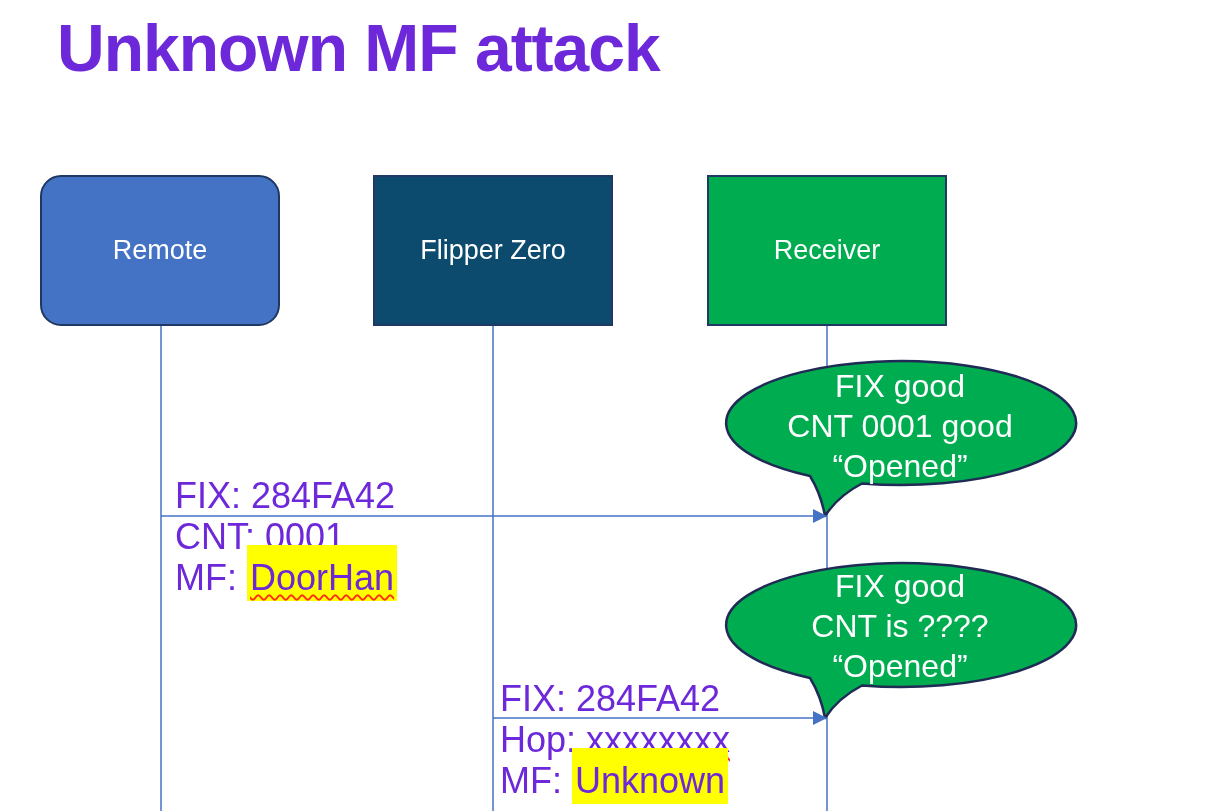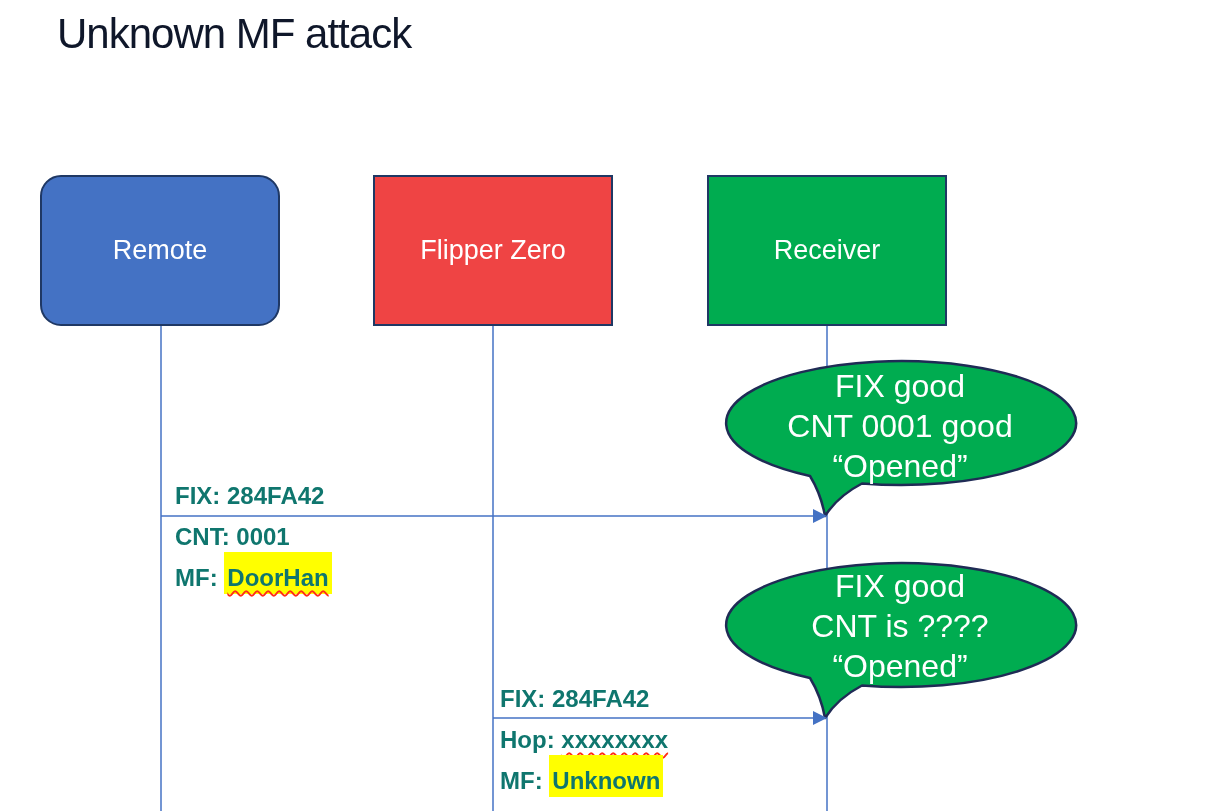--- a/index.html
+++ b/index.html
@@ -6,44 +6,44 @@
   .slide{
     position:relative;
     width:1216px;height:811px;
     background:#ffffff;
     overflow:hidden;
     font-family:"Liberation Sans",sans-serif;
     color:#000;
   }
   .title{
     position:absolute;left:57px;top:10px;
-    font-size:42px;font-weight:400;letter-spacing:-1px;
-    color:#0f172a;white-space:nowrap;
+    font-size:66px;font-weight:700;letter-spacing:-1px;
+    color:#6d28d9;white-space:nowrap;
   }
   .actor{
     position:absolute;top:175px;height:151px;width:240px;
     border:2px solid #1F3864;box-sizing:border-box;
     display:flex;align-items:center;justify-content:center;
     color:#ffffff;font-size:27px;
   }
   .actor-remote{left:40px;background:#4472C4;border-radius:21px;}
-  .actor-flipper{left:373px;background:#ef4444;}
+  .actor-flipper{left:373px;background:#0c4a6e;}
   .actor-receiver{left:707px;background:#00AC50;}
   svg.overlay{position:absolute;left:0;top:0;}
   .lifeline{stroke:#4472C4;stroke-width:1.5;}
   .msgline{stroke:#4472C4;stroke-width:1.5;}
   .arrowhead{fill:#4472C4;}
   .bubble{fill:#00AC50;stroke:#1F2B55;stroke-width:2.5;stroke-linejoin:round;}
   .callout-text{
     position:absolute;width:350px;
     text-align:center;color:#ffffff;font-size:32px;line-height:40px;
   }
   .callout-1{left:725px;top:366px;}
   .callout-2{left:725px;top:566px;}
-  .msg{position:absolute;font-size:24px;color:#0f766e;font-weight:bold;}
+  .msg{position:absolute;font-size:36px;color:#6d28d9;}
   .msg-1{left:175px;top:475px;}
   .msg-2{left:500px;top:678px;}
   .msg-line{height:41px;line-height:41px;white-space:nowrap;}
   .hl-yellow{background:#FFFF00;padding:12px 3px 3px 3px;}
   .squiggle{
     text-decoration-line:underline;
     text-decoration-style:wavy;
     text-decoration-color:#FF2D16;
     text-decoration-thickness:1.5px;
     text-underline-offset:4px;

